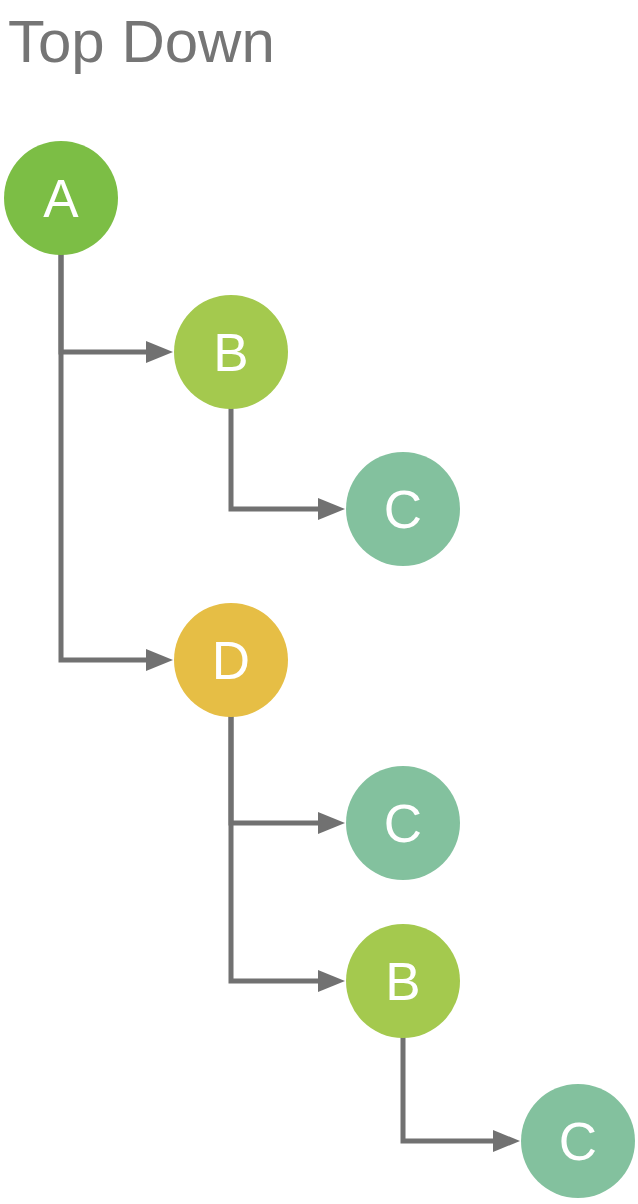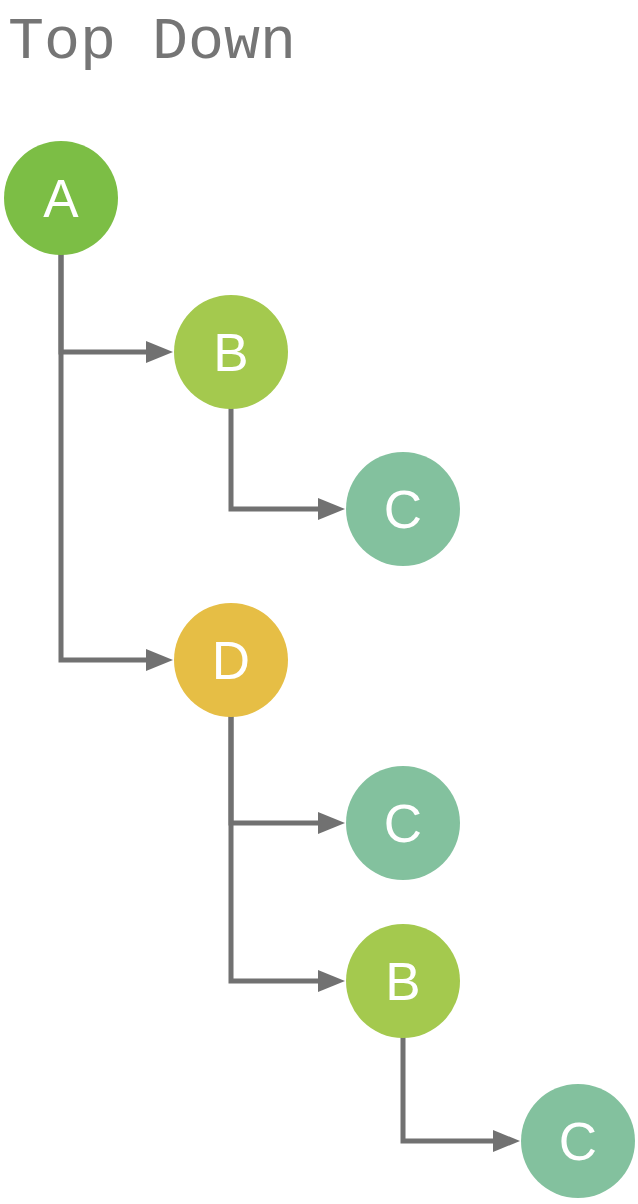--- a/index.html
+++ b/index.html
@@ -33,21 +33,21 @@
   .tree-svg text {
     font-family: "Liberation Sans", sans-serif;
     font-weight: 300;
     font-size: 53px;
   }
 </style>
 </head>
 <body style="background: rgb(255, 255, 255);">
 
 <div class="stage">
-  <h1 class="diagram-title" style="color: rgb(117, 117, 117); font-family: Liberation Mono, monospace;">Top Down</h1>
+  <h1 class="diagram-title" style="color: rgb(117, 117, 117);">Top Down</h1>
   <svg id="tree-svg" class="tree-svg" xmlns="http://www.w3.org/2000/svg" viewBox="0 0 638 1204">
       <path d="M 61 253 V 352 H 149" fill="none" stroke="#717171" stroke-width="5" stroke-linecap="butt" stroke-linejoin="miter"></path>
       <polygon points="173,352 146,341 146,363" fill="#717171"></polygon>
       <path d="M 61 253 V 660 H 149" fill="none" stroke="#717171" stroke-width="5" stroke-linecap="butt" stroke-linejoin="miter"></path>
       <polygon points="173,660 146,649 146,671" fill="#717171"></polygon>
       <path d="M 231 407 V 509 H 321" fill="none" stroke="#717171" stroke-width="5" stroke-linecap="butt" stroke-linejoin="miter"></path>
       <polygon points="345,509 318,498 318,520" fill="#717171"></polygon>
       <path d="M 231 715 V 823 H 321" fill="none" stroke="#717171" stroke-width="5" stroke-linecap="butt" stroke-linejoin="miter"></path>
       <polygon points="345,823 318,812 318,834" fill="#717171"></polygon>
       <path d="M 231 715 V 981 H 321" fill="none" stroke="#717171" stroke-width="5" stroke-linecap="butt" stroke-linejoin="miter"></path>

